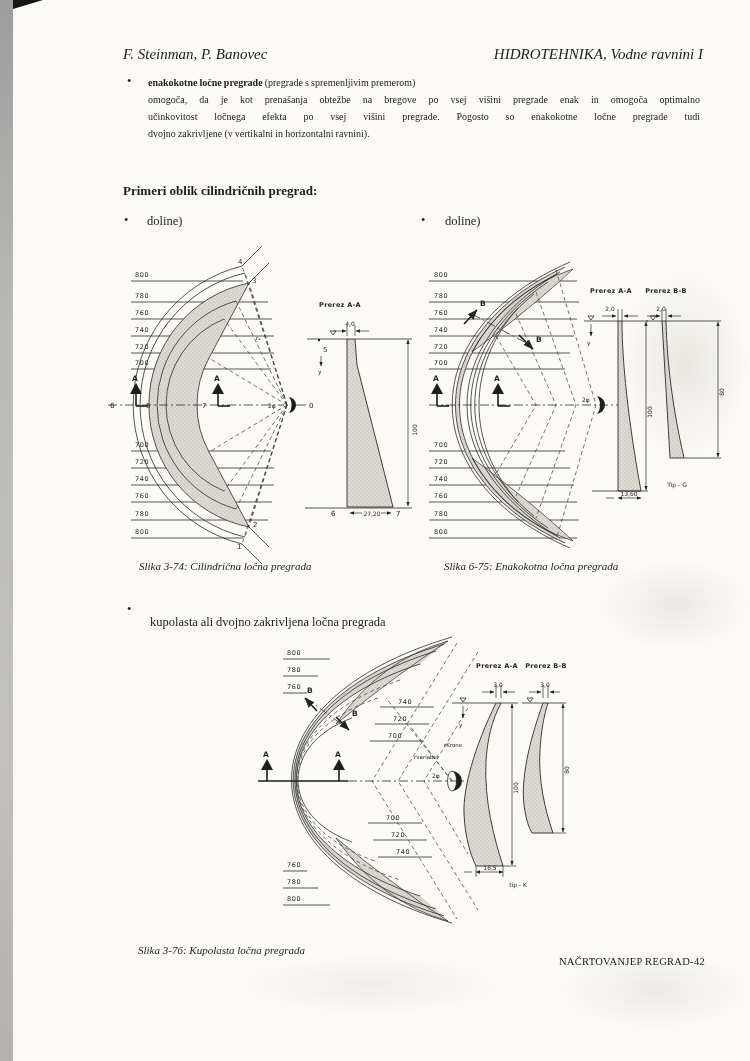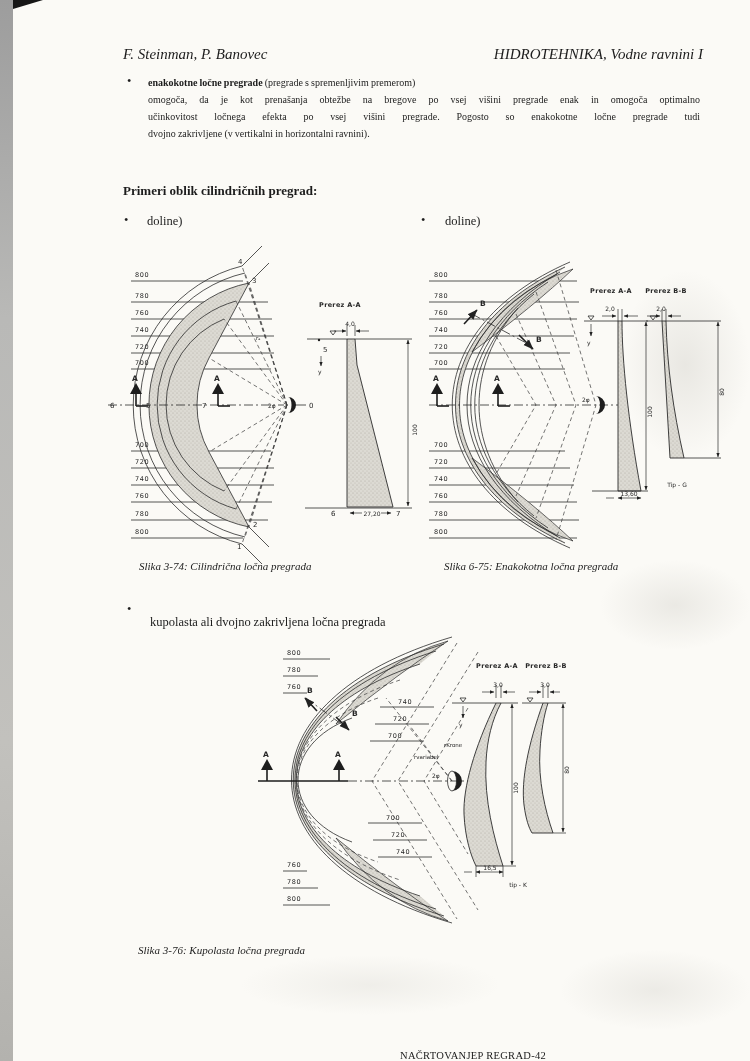--- a/index.html
+++ b/index.html
@@ -27,21 +27,21 @@
   .textblock{position:absolute;left:148px;width:552px;font-size:10px;line-height:17px;word-spacing:-0.4px;}
   .jline{text-align:justify;text-align-last:justify;}
   .term{font-weight:bold;}
 
   .heading{position:absolute;left:123px;top:183px;font-weight:bold;font-size:13px;}
 
   .col-text{position:absolute;font-size:12.5px;line-height:17px;word-spacing:-0.3px;}
 
   .caption{position:absolute;font-style:italic;font-size:11px;color:#222;margin-left:16px;}
 
-  .footer{position:absolute;left:400px;top:1050px;width:305px;text-align:left;
+  .footer{position:absolute;left:400px;top:956px;width:305px;text-align:right;
     font-size:10.5px;letter-spacing:.3px;color:#1a1a1a;}
 
   svg{position:absolute;overflow:visible;}
   svg text{font-family:"DejaVu Sans", sans-serif;fill:#262626;}
   .clab{font-size:6.5px;letter-spacing:.6px;}
   .dig{font-size:7px;}
   .big{font-size:7.5px;font-weight:bold;}
   .dimt{font-size:6px;}
   .sect-title{font-size:6.5px;font-weight:bold;letter-spacing:.3px;}
   .small{font-size:5.5px;}

